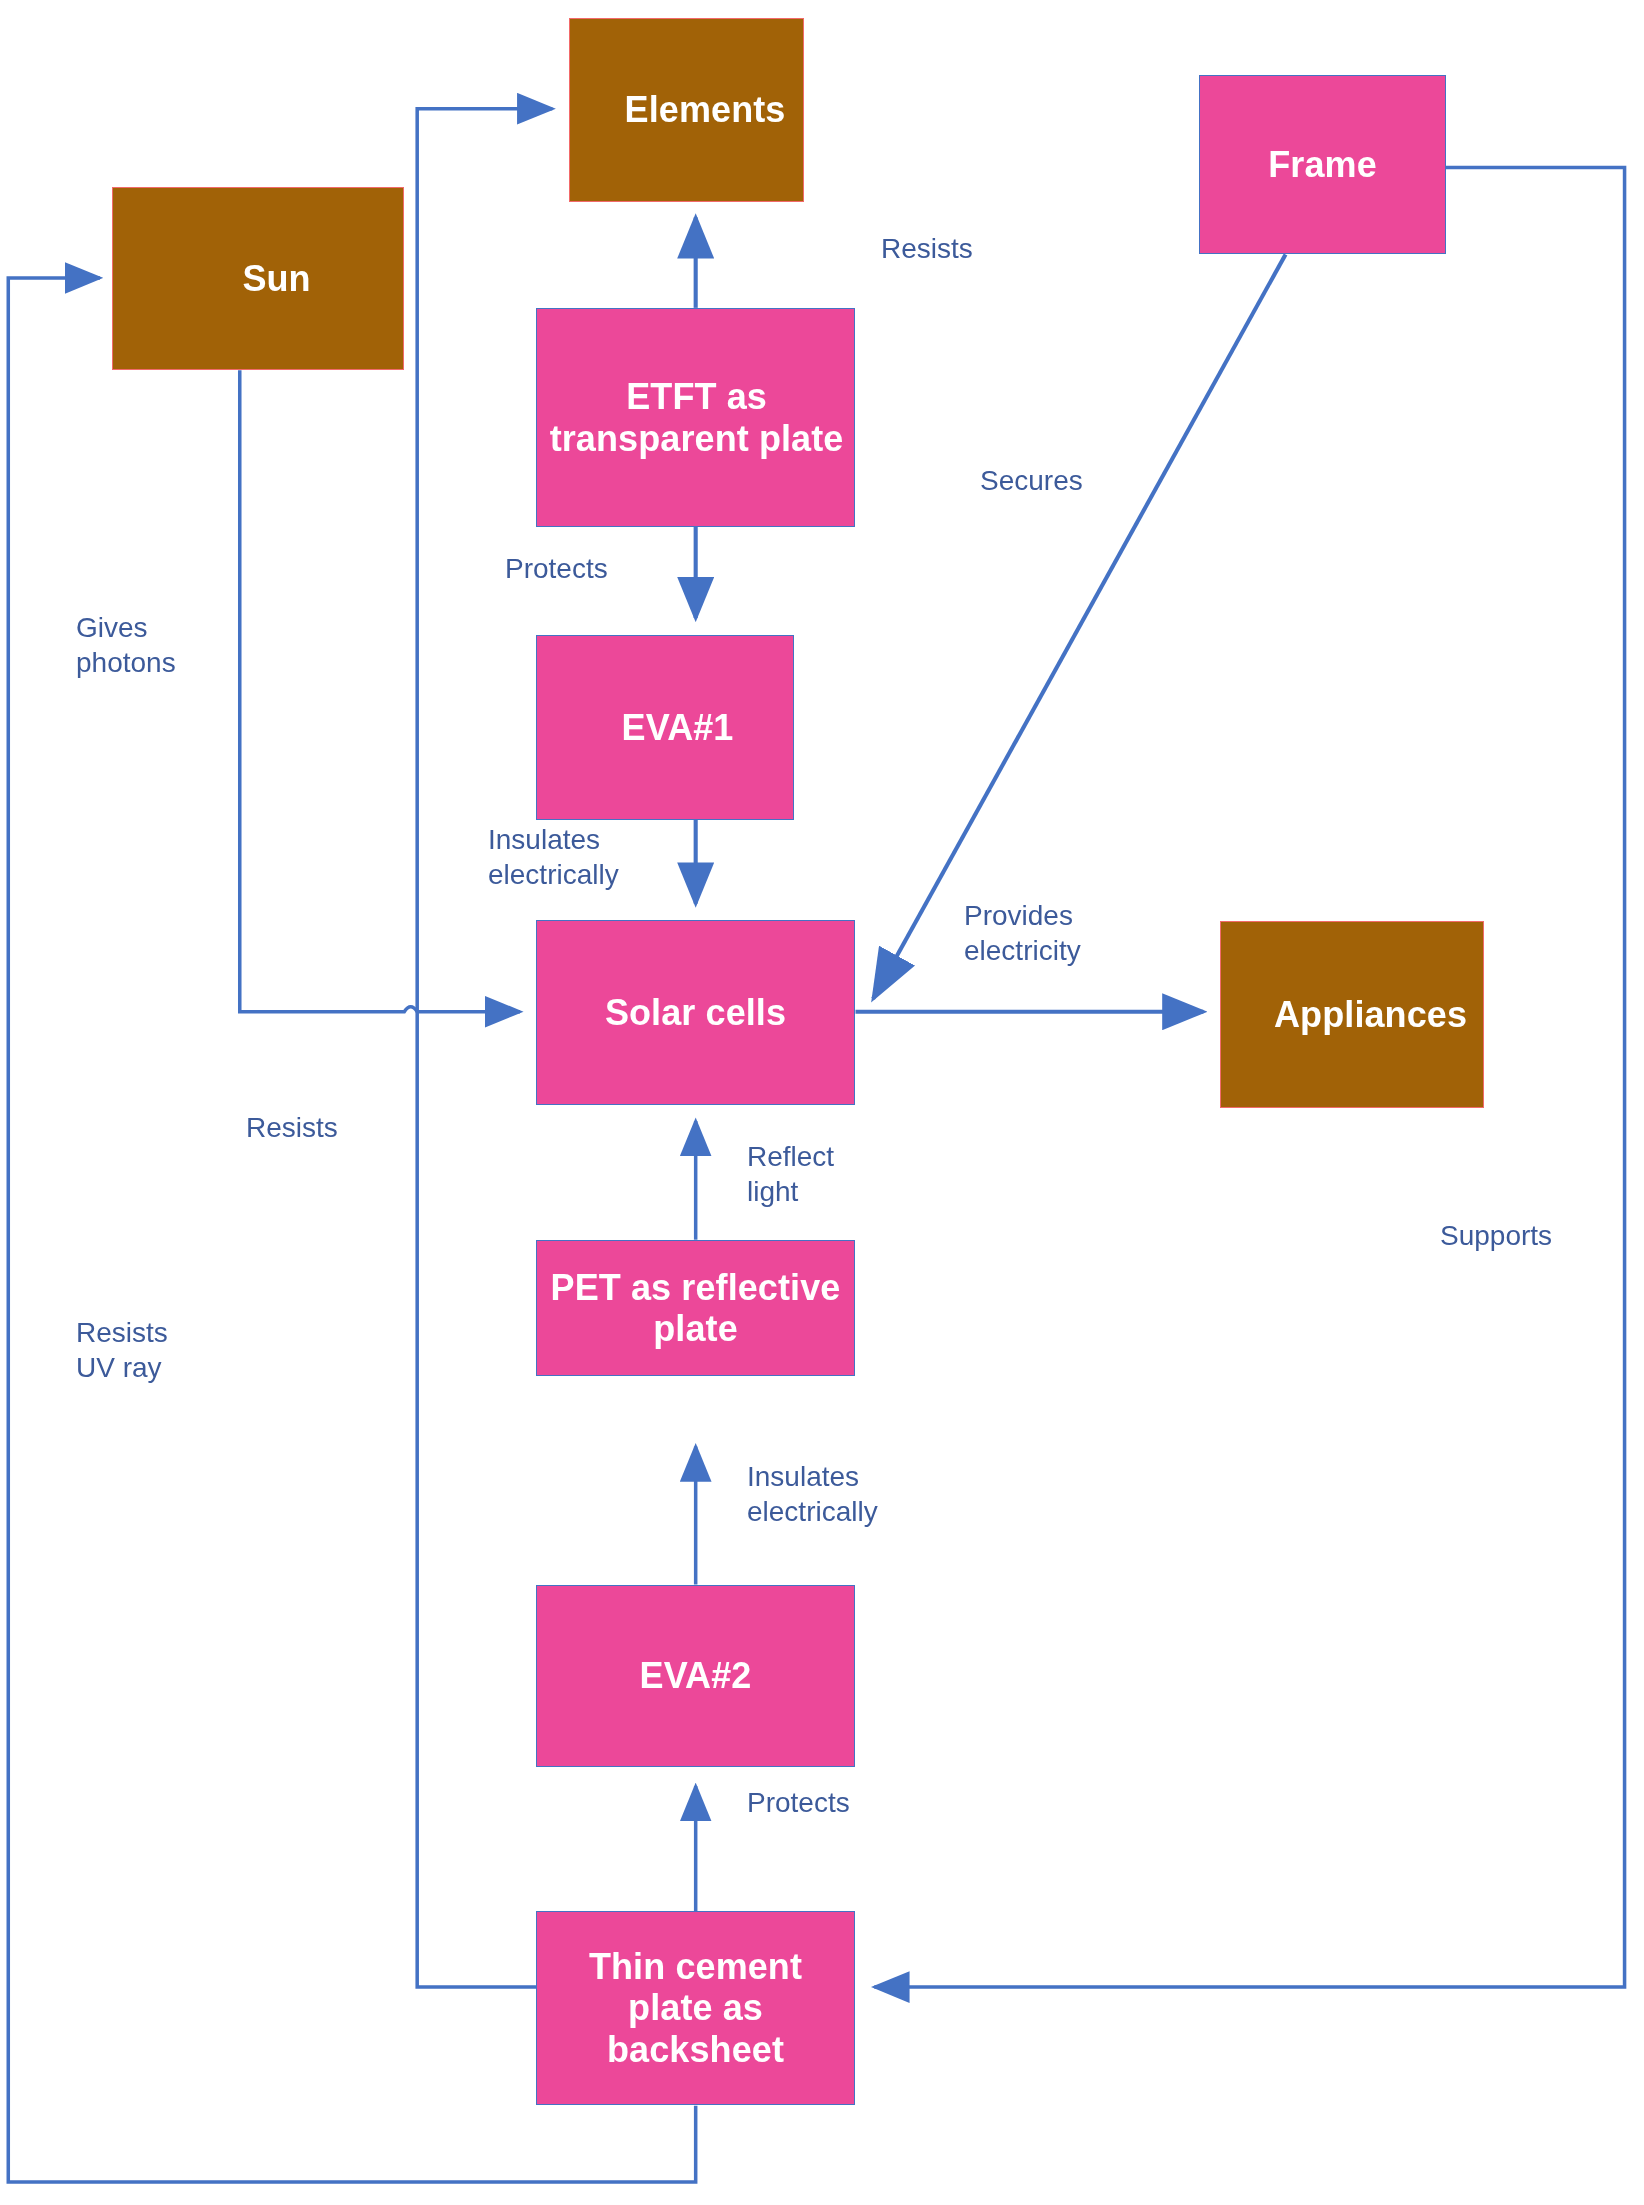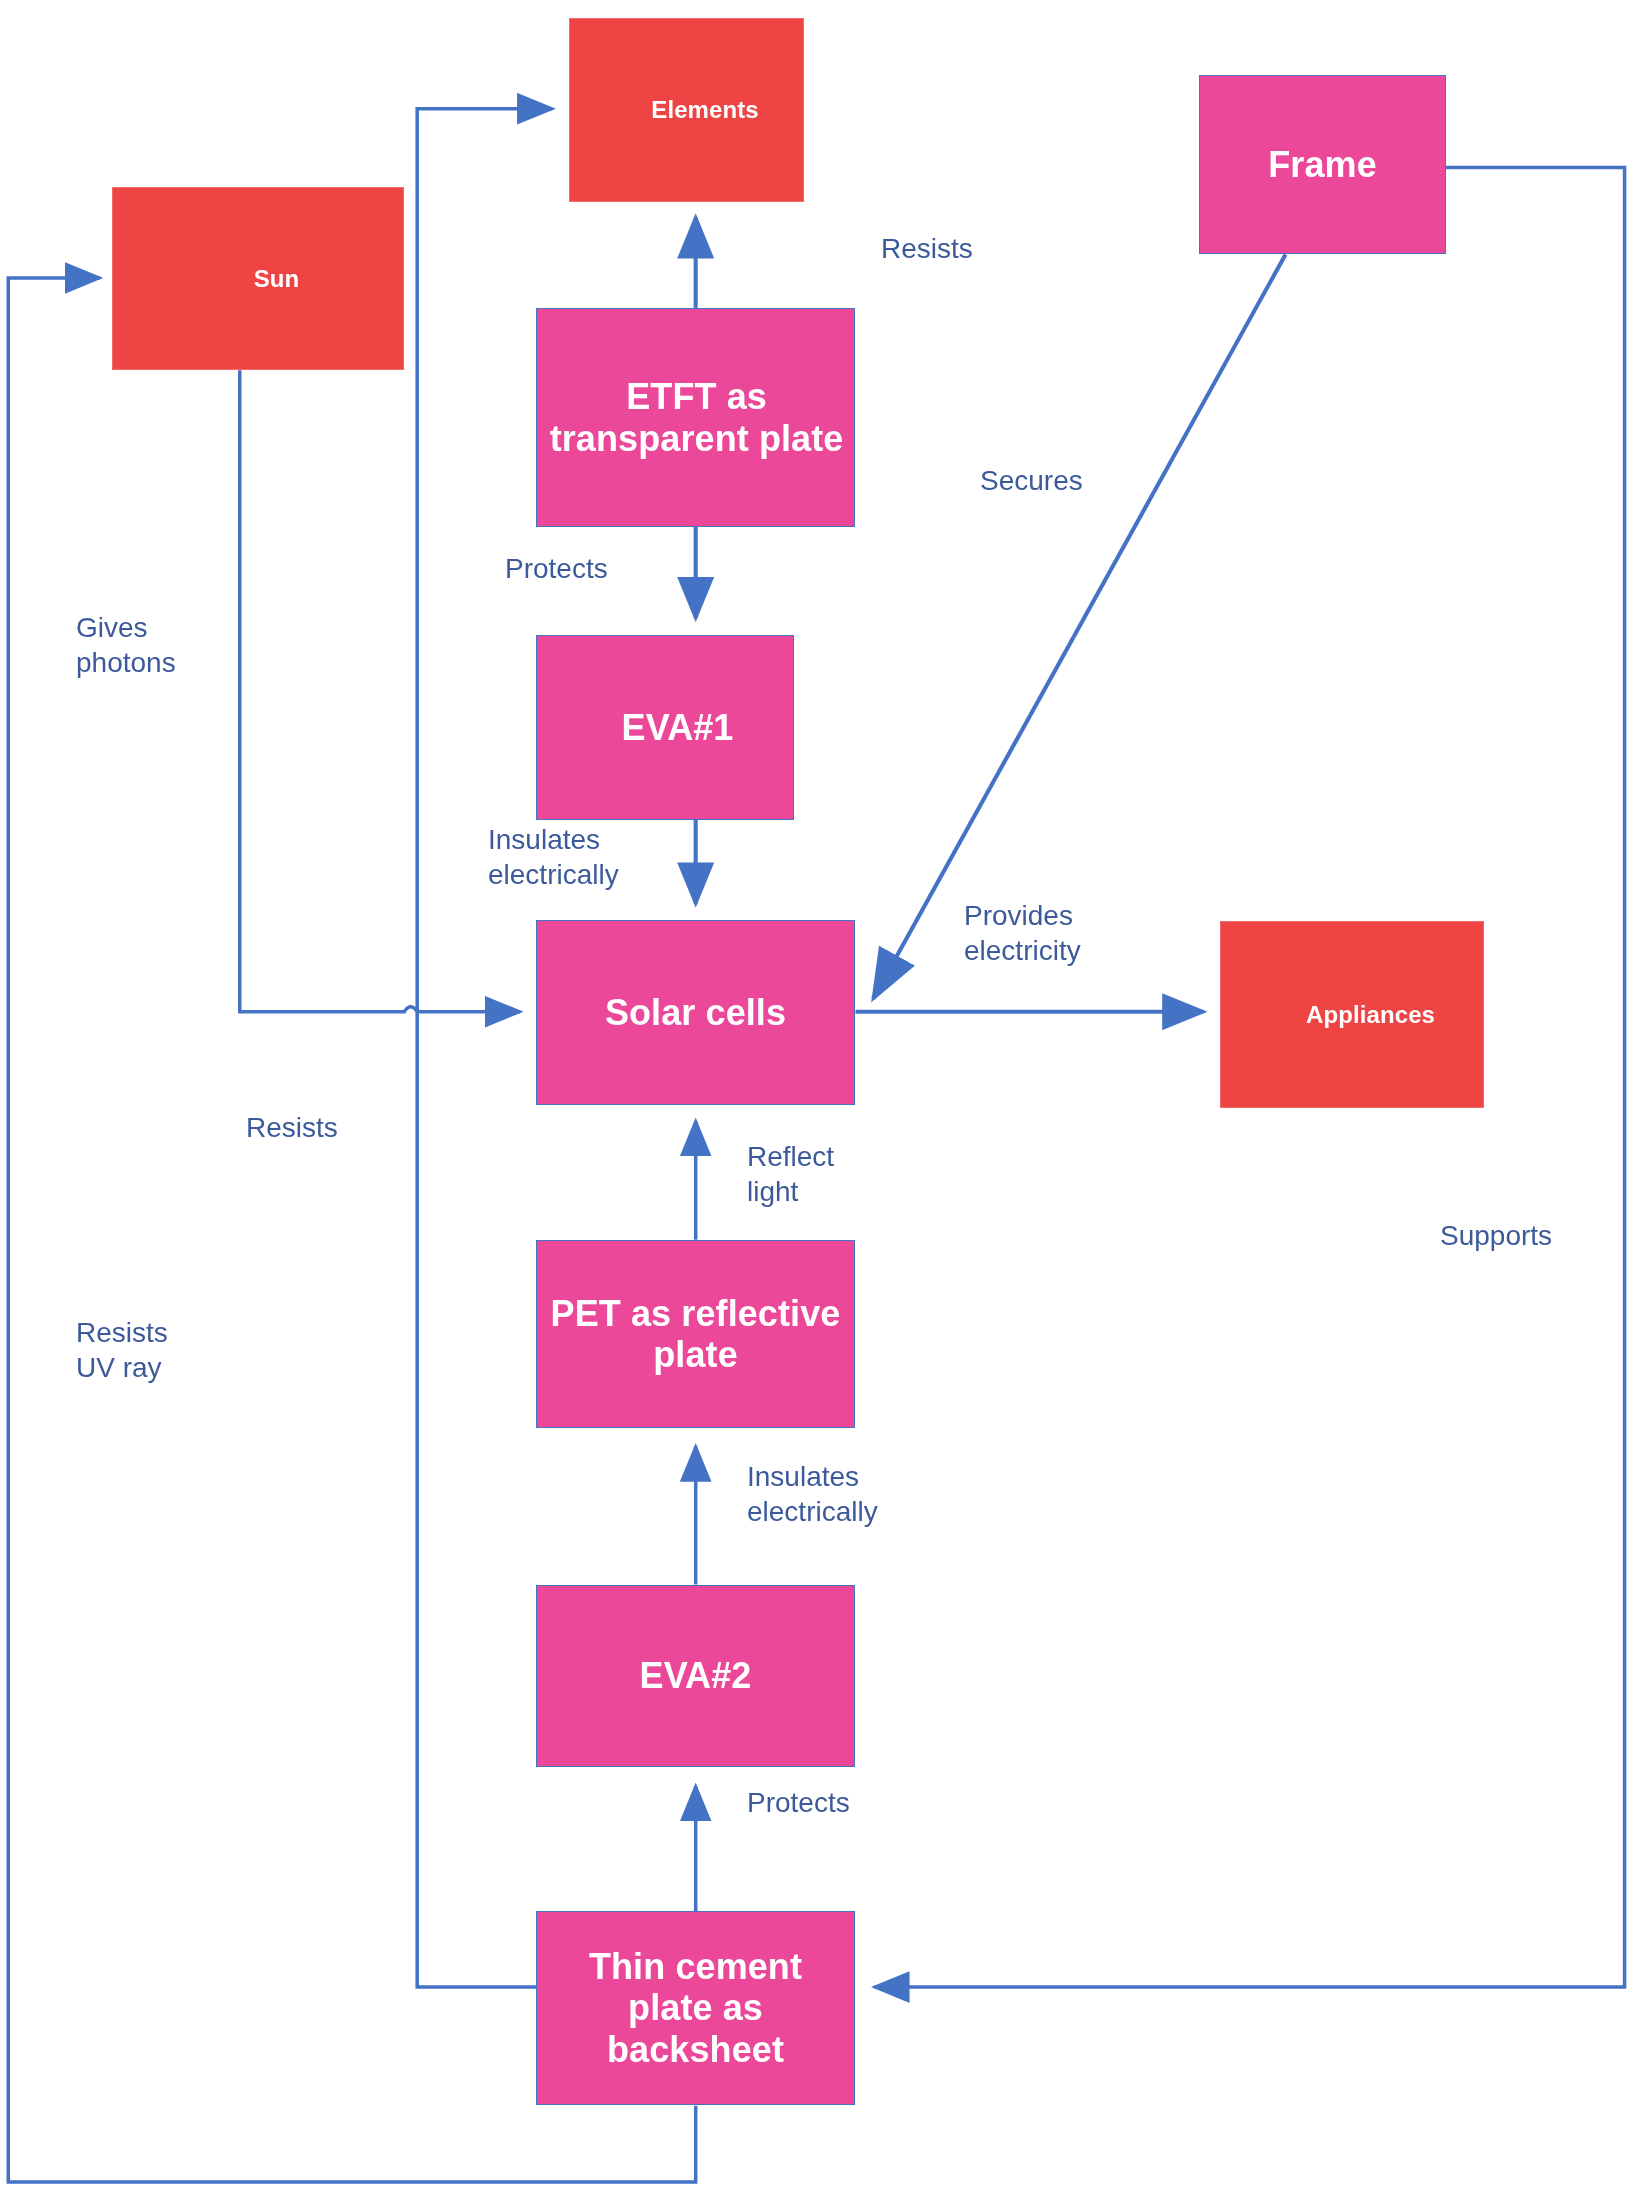--- a/index.html
+++ b/index.html
@@ -36,23 +36,23 @@
     letter-spacing: 0.1px;
     padding: 2.4px 5.9px;
     z-index: 3;
   }
   .node.blue {
     background: #ec4899;
     border: 1.2px solid #4472c4;
     font-size: 36px;
   }
   .node.red {
-    background: #ef4444;
+    background: #a16207;
     border: 1.2px solid #f26a6a;
-    font-size: 24px;
+    font-size: 36px;
     padding-left: 43px;
   }
   .edge-label {
     position: absolute;
     color: #3c5a9a;
     font-size: 28px;
     font-weight: 400;
     line-height: 1.24;
     white-space: pre-line;
     z-index: 4;
@@ -124,21 +124,21 @@
   </div>
 
   <div class="node blue" style="left:536px;  top:920px; width:319px; height:185px;">
     <span>Solar cells</span>
   </div>
 
   <div class="node red" style="left:1220px; top:921px; width:264px; height:187px;">
     <span>Appliances</span>
   </div>
 
-  <div class="node blue" style="left:536px;  top:1240px; width:319px; height:188px;">
+  <div class="node blue" style="left:536px;  top:1240px; width:319px; height:136px;">
     <span>PET as reflective plate</span>
   </div>
 
   <div class="node blue" style="left:536px;  top:1585px; width:319px; height:182px;">
     <span>EVA#2</span>
   </div>
 
   <div class="node blue" style="left:536px;  top:1911px; width:319px; height:194px;">
     <span>Thin cement plate as backsheet</span>
   </div>

